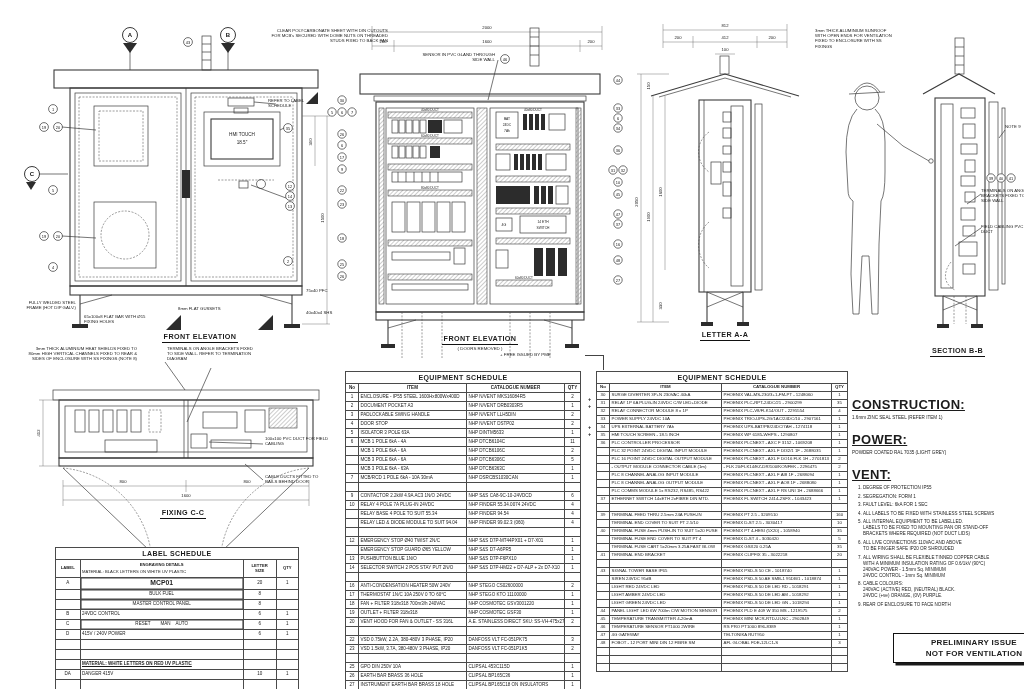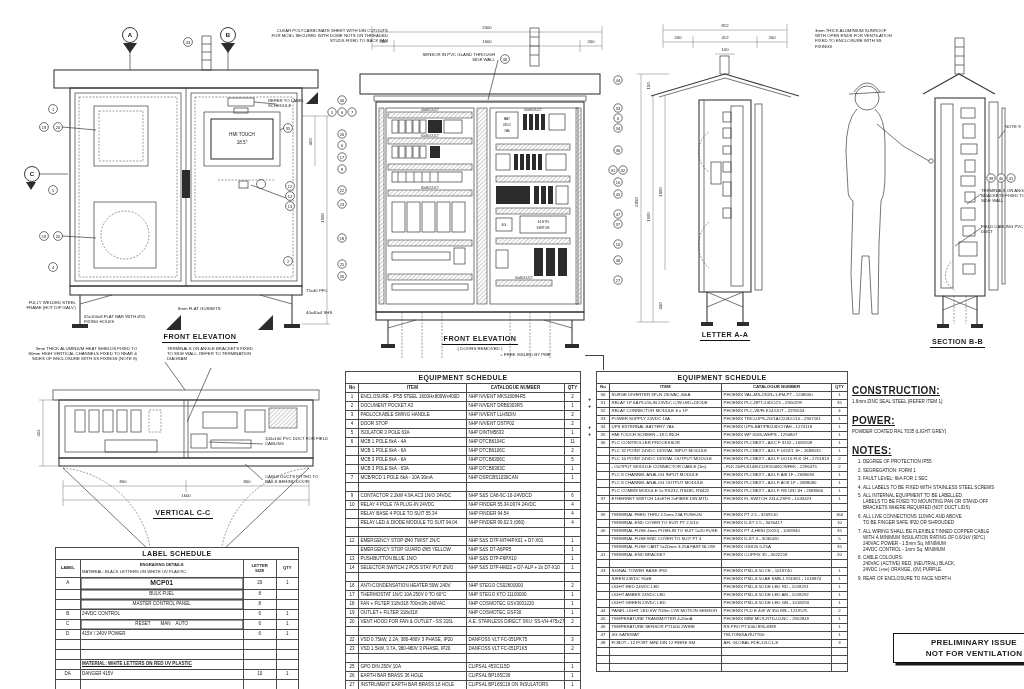--- a/index.html
+++ b/index.html
@@ -31,21 +31,21 @@
   .tbl tr.hdr td{font-weight:bold;text-align:center}
   .c-no,.c-qty,.c-lab,.c-size{text-align:center}
   .t2 td{height:7px;font-size:4.35px}
   .lbl td{height:9px}
   .lbl tr.hdr td{font-size:4.2px;height:17px}
   .hsz{font-size:3.9px;line-height:1.1;text-align:center;font-weight:bold}
   tr.f-plate td.c-eng{text-align:center;box-shadow:inset 0 0 0 .6px #444}
   tr.f-big td.c-eng{font-size:6.8px;font-weight:bold;height:11px}
   tr.f-center td.c-eng{text-align:center}
   tr.f-material td.c-eng{font-weight:bold;text-decoration:underline}
-  .blockhead{font-size:10px;font-weight:bold;text-decoration:underline;letter-spacing:.3px;margin:0 0 3px 0}
+  .blockhead{font-size:13px;font-weight:bold;text-decoration:underline;letter-spacing:.3px;margin:12px 0 3px 0}
   .blockbody{font-size:4.6px;margin:0 0 11px 0;white-space:pre-line}
   ol.notes{margin:2px 0 0 0;padding-left:11px;font-size:4.55px;line-height:1.32}
   ol.notes li{margin-bottom:2.6px;white-space:pre-line}
   .stamp{position:absolute;left:893px;top:633px;width:126px;border:1.6px solid #111;
     box-shadow:2.5px 2.5px 0 #1a1a1a;background:#fff;text-align:center;font-weight:bold;
     font-size:8px;line-height:1.4;padding:3px 17px;letter-spacing:.3px}
   .plus{position:absolute;font-size:5.5px;color:#222;font-weight:bold}
   .leader{position:absolute;border-top:.6px solid #444;border-right:.6px solid #444}
   .note-free{position:absolute;font-size:4.4px;color:#222;white-space:nowrap}
 </style>
@@ -580,21 +580,21 @@
         </g>
       <g class="bal" transform="translate(196,166)">
           <circle r="4.2"></circle>
           <text>41</text>
         </g>
     </svg>
     <div class="ann" style="left:0px;top:16px;width:82px">3mm THICK ALUMINIUM SUNROOF WITH OPEN ENDS FOR VENTILATION FIXED TO ENCLOSURE WITH SS FIXINGS</div>
     <div class="ann" style="left:190px;top:112px;width:24px">NOTE 9</div>
     <div class="ann" style="left:166px;top:176px;width:52px">TERMINALS ON ANGLE BRACKETS FIXED TO SIDE WALL</div>
     <div class="ann" style="left:166px;top:212px;width:46px">FIELD CABLING PVC DUCT</div>
-    <div class="vt" style="left:95px;top:325px;width:95px"><span>SECTION B-B</span></div>
+    <div class="vt" style="left:95px;top:334px;width:95px"><span>SECTION B-B</span></div>
   </div>
 
   <div class="v" style="left:15px;top:346px;width:330px;height:230px">
     <svg width="330" height="230">
       <defs>
           <pattern id="h5" width="3" height="3" patternTransform="rotate(45)" patternUnits="userSpaceOnUse">
             <line x1="0" y1="0" x2="0" y2="3" stroke="#9a9a9a" stroke-width="1"></line>
           </pattern>
         </defs>
       <g>
@@ -643,21 +643,21 @@
         <line class="ln" x1="150" y1="16" x2="170" y2="44"></line>
         <line class="ln" x1="196" y1="22" x2="172" y2="76"></line>
         <line class="ln" x1="248" y1="98" x2="194" y2="96"></line>
         <line class="ln" x1="248" y1="134" x2="230" y2="118"></line>
       </g>
     </svg>
     <div class="ann ar" style="left:8px;top:0px;width:114px">3mm THICK ALUMINIUM HEAT SHIELDS FIXED TO 80mm HIGH VERTICAL CHANNELS FIXED TO REAR &amp; SIDES OF ENCLOSURE WITH SS FIXINGS (NOTE 8)</div>
     <div class="ann" style="left:152px;top:0px;width:86px">TERMINALS ON ANGLE BRACKETS FIXED TO SIDE WALL. REFER TO TERMINATION DIAGRAM</div>
     <div class="ann" style="left:250px;top:90px;width:66px">100x100 PVC DUCT FOR FIELD CABLING</div>
     <div class="ann" style="left:250px;top:128px;width:58px">CABLE DUCTS FITTED TO RAILS BEHIND DOOR</div>
-    <div class="vt" style="left:118px;top:162px;width:100px"><span>VERTICAL C-C</span></div>
+    <div class="vt" style="left:118px;top:162px;width:100px"><span>FIXING C-C</span></div>
   </div>
 
   <table class="tbl lbl" style="left:55px;top:547px;width:244px">
     <colgroup>
         <col style="width:24px">
         <col style="width:160px">
         <col style="width:32px">
         <col style="width:22px">
       </colgroup>
     <tbody>
@@ -1204,21 +1204,21 @@
           <td class="c-qty"></td>
         </tr>
       </tbody>
   </table>
 
   <div class="v" style="left:852px;top:385px;width:170px">
     <div class="blockhead">CONSTRUCTION:</div>
     <div class="blockbody">1.6mm ZINC SEAL STEEL (REFER ITEM 1)</div>
     <div class="blockhead">POWER:</div>
     <div class="blockbody">POWDER COATED RAL 7035 (LIGHT GREY)</div>
-    <div class="blockhead">NOTES:</div>
+    <div class="blockhead">VENT:</div>
     <ol class="notes">
         <li>DEGREE OF PROTECTION IP55</li>
         <li>SEGREGATION: FORM 1</li>
         <li>FAULT LEVEL: 6kA FOR 1 SEC</li>
         <li>ALL LABELS TO BE FIXED WITH STAINLESS STEEL SCREWS</li>
         <li>ALL INTERNAL EQUIPMENT TO BE LABELLED.
 LABELS TO BE FIXED TO MOUNTING PAN OR STAND-OFF
 BRACKETS WHERE REQUIRED (NOT DUCT LIDS)</li>
         <li>ALL LIVE CONNECTIONS 110VAC AND ABOVE
 TO BE FINGER SAFE IP20 OR SHROUDED</li>

